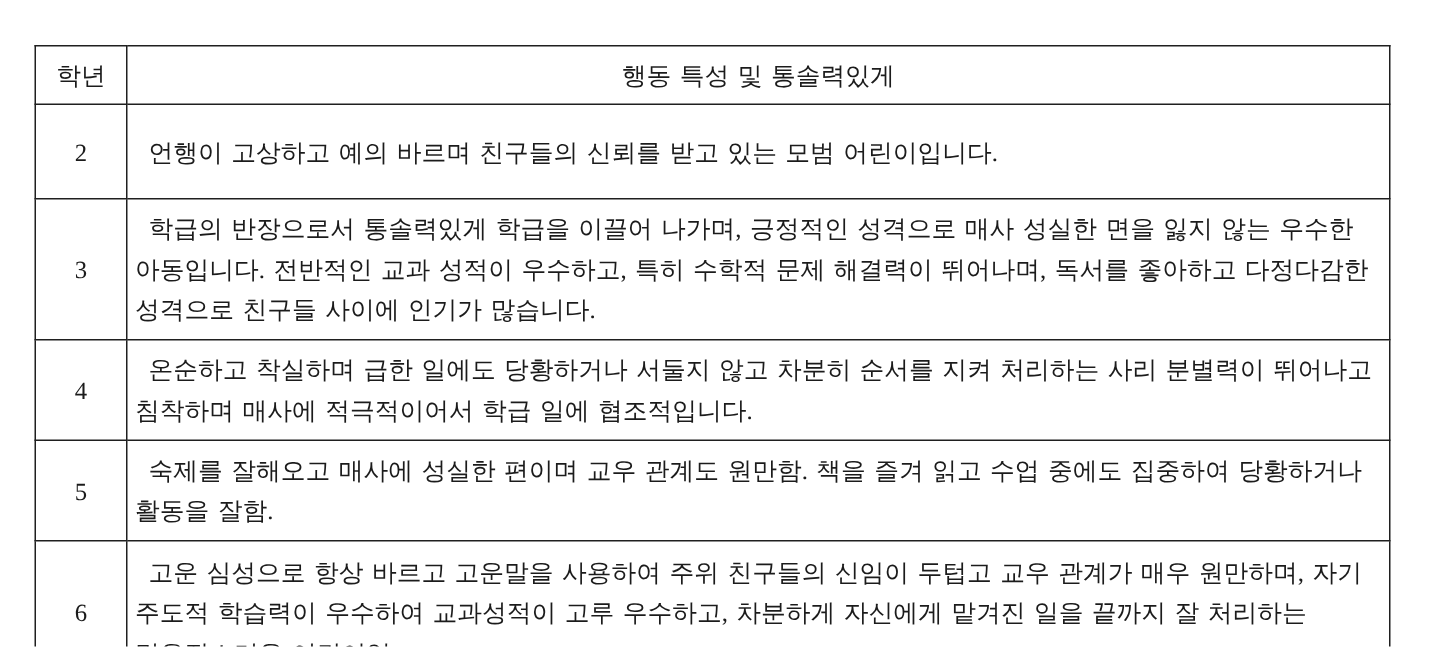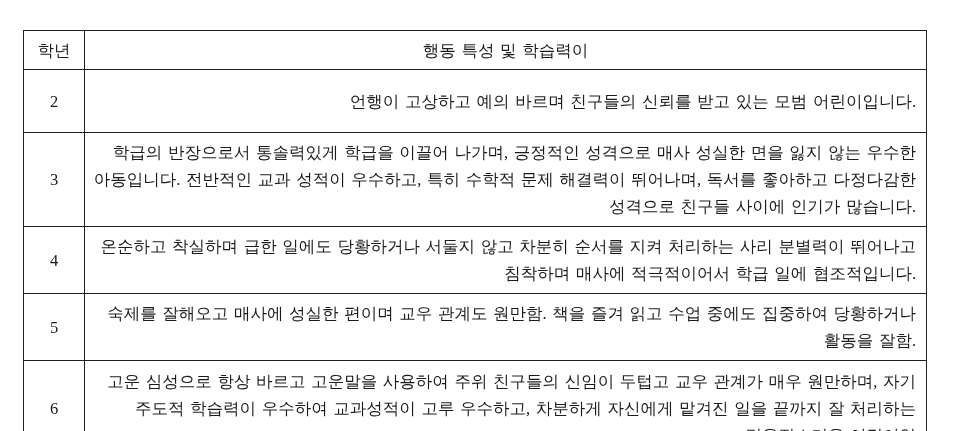--- a/index.html
+++ b/index.html
@@ -43,21 +43,21 @@
     vertical-align: middle;
     padding: 0;
   }
   td.grade-cell {
     text-align: center;
     vertical-align: middle;
     padding: 0;
   }
   td.comment-cell {
     vertical-align: middle;
-    text-align: right;
+    text-align: left;
     padding: 5px 10px 5px 5px;
   }
   td.comment-cell p {
     margin: 0;
     text-indent: 0.55em;
     word-break: keep-all;
     overflow-wrap: break-word;
   }
   tr.row-h52 td { height: 52px; }
   tr.row-h83 td { height: 83px; margin-top: 48px; }
@@ -69,21 +69,21 @@
 
 <div class="page">
   <table class="record-table">
     <colgroup>
       <col class="grade-col">
       <col class="comment-col">
     </colgroup>
     <thead>
       <tr class="header-row">
         <th class="header-grade">학년</th>
-        <th class="header-comment">행동 특성 및 학습력이</th>
+        <th class="header-comment">행동 특성 및 통솔력있게</th>
       </tr>
     </thead>
     <tbody>
       <tr class="row-h52">
         <td class="grade-cell">2</td>
         <td class="comment-cell">
           <p>언행이 고상하고 예의 바르며 친구들의 신뢰를 받고 있는 모범 어린이입니다.</p>
         </td>
       </tr>
       <tr class="row-h83">

